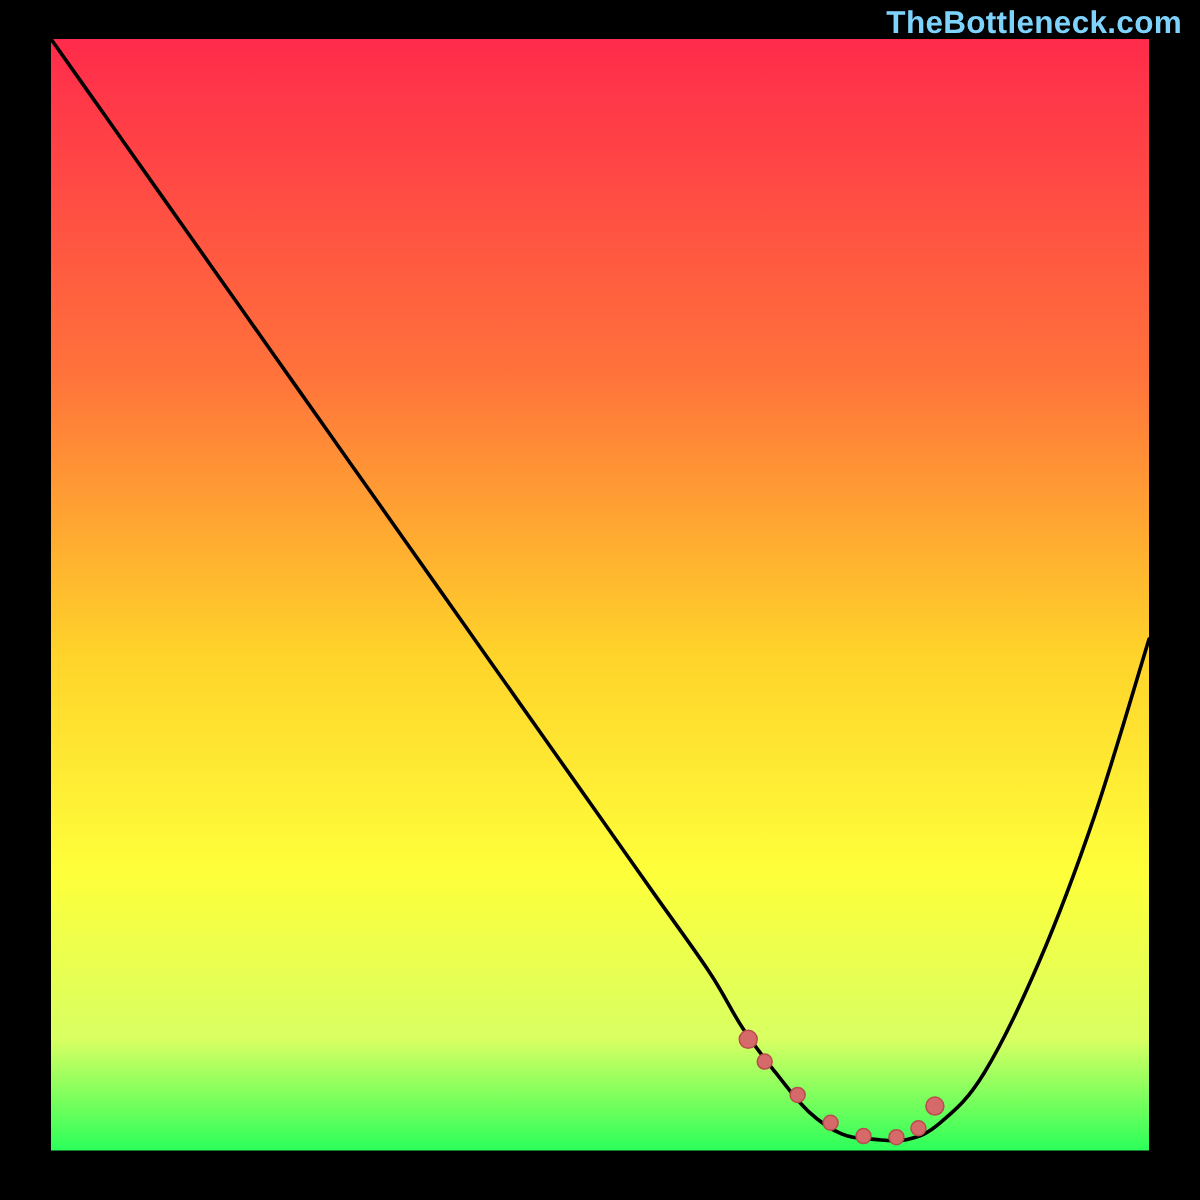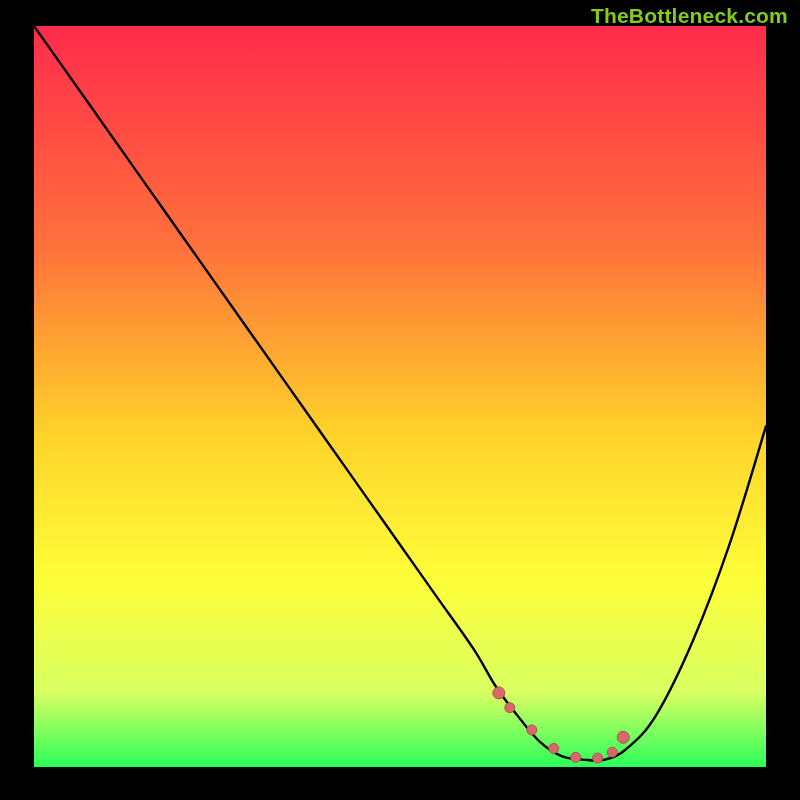--- a/index.html
+++ b/index.html
@@ -16,21 +16,21 @@
     height: 800px;
     background: #000;
   }
   .watermark {
     position: absolute;
     top: 4px;
     right: 12px;
     font-family: Arial, Helvetica, sans-serif;
     font-size: 21px;
     font-weight: 600;
-    color: #84cc16;
+    color: #7dd3fc;
     letter-spacing: 0.2px;
   }
   svg {
     position: absolute;
     top: 0;
     left: 0;
   }
 </style>
 </head>
 <body>

